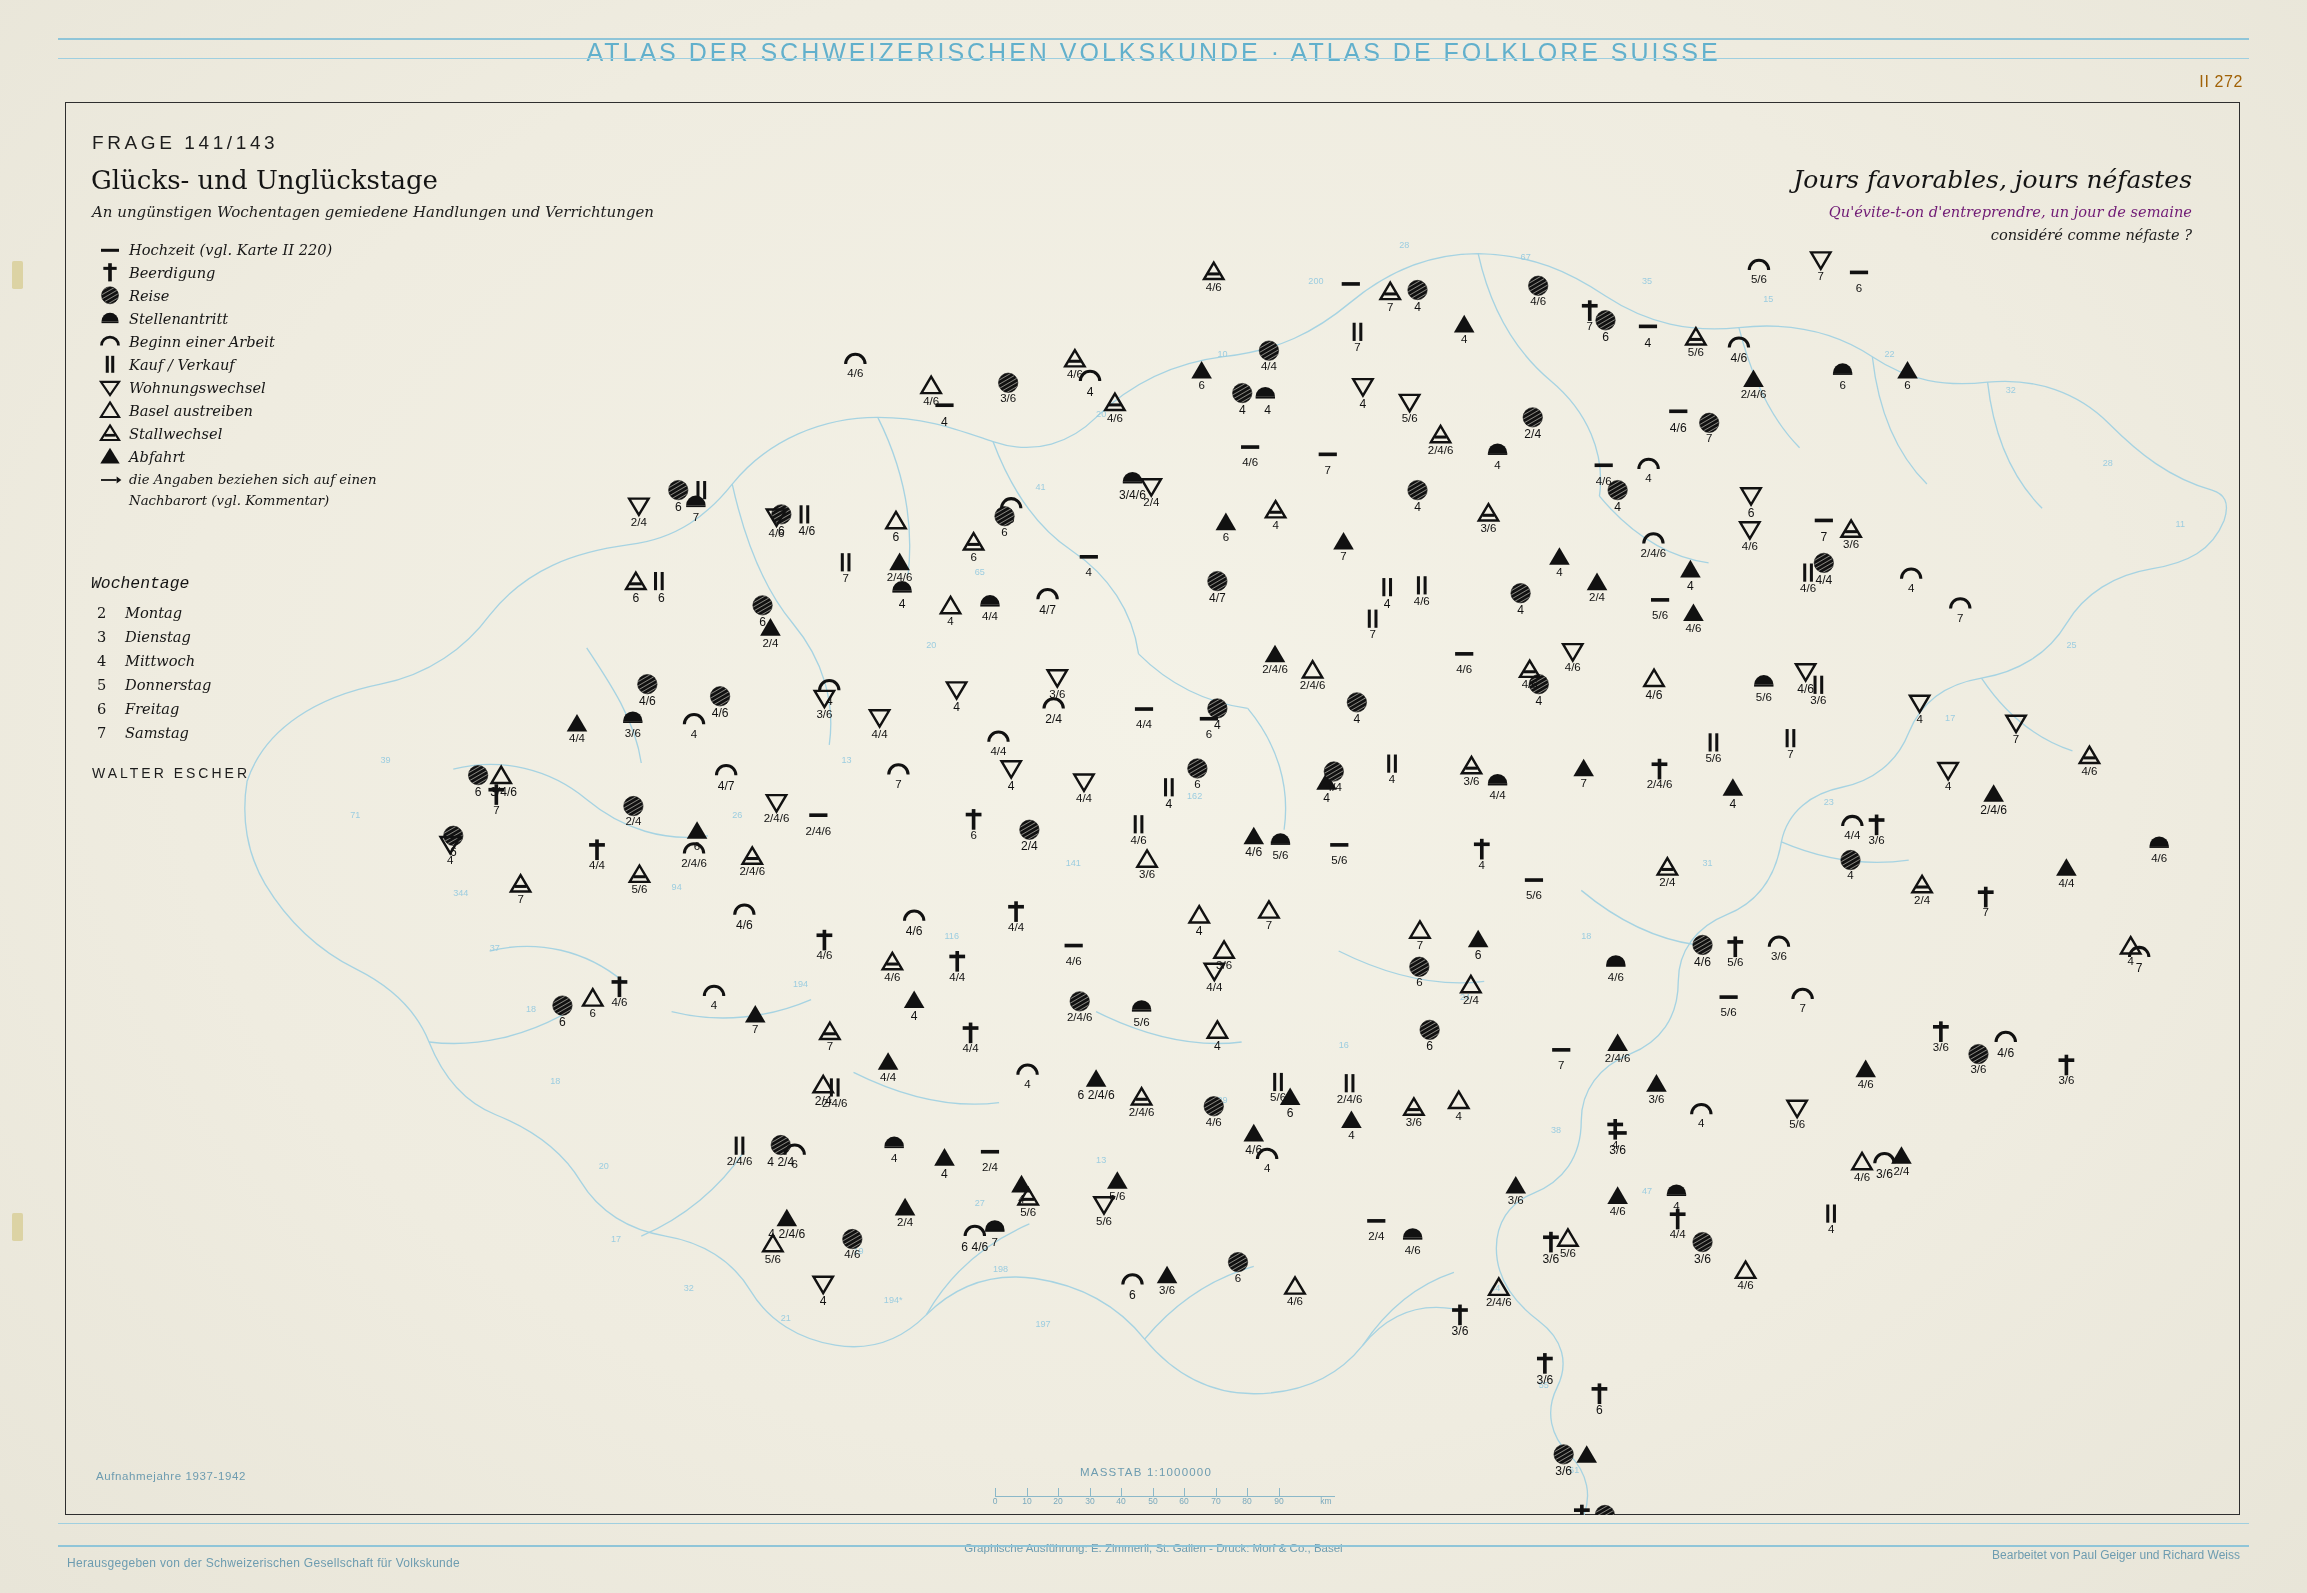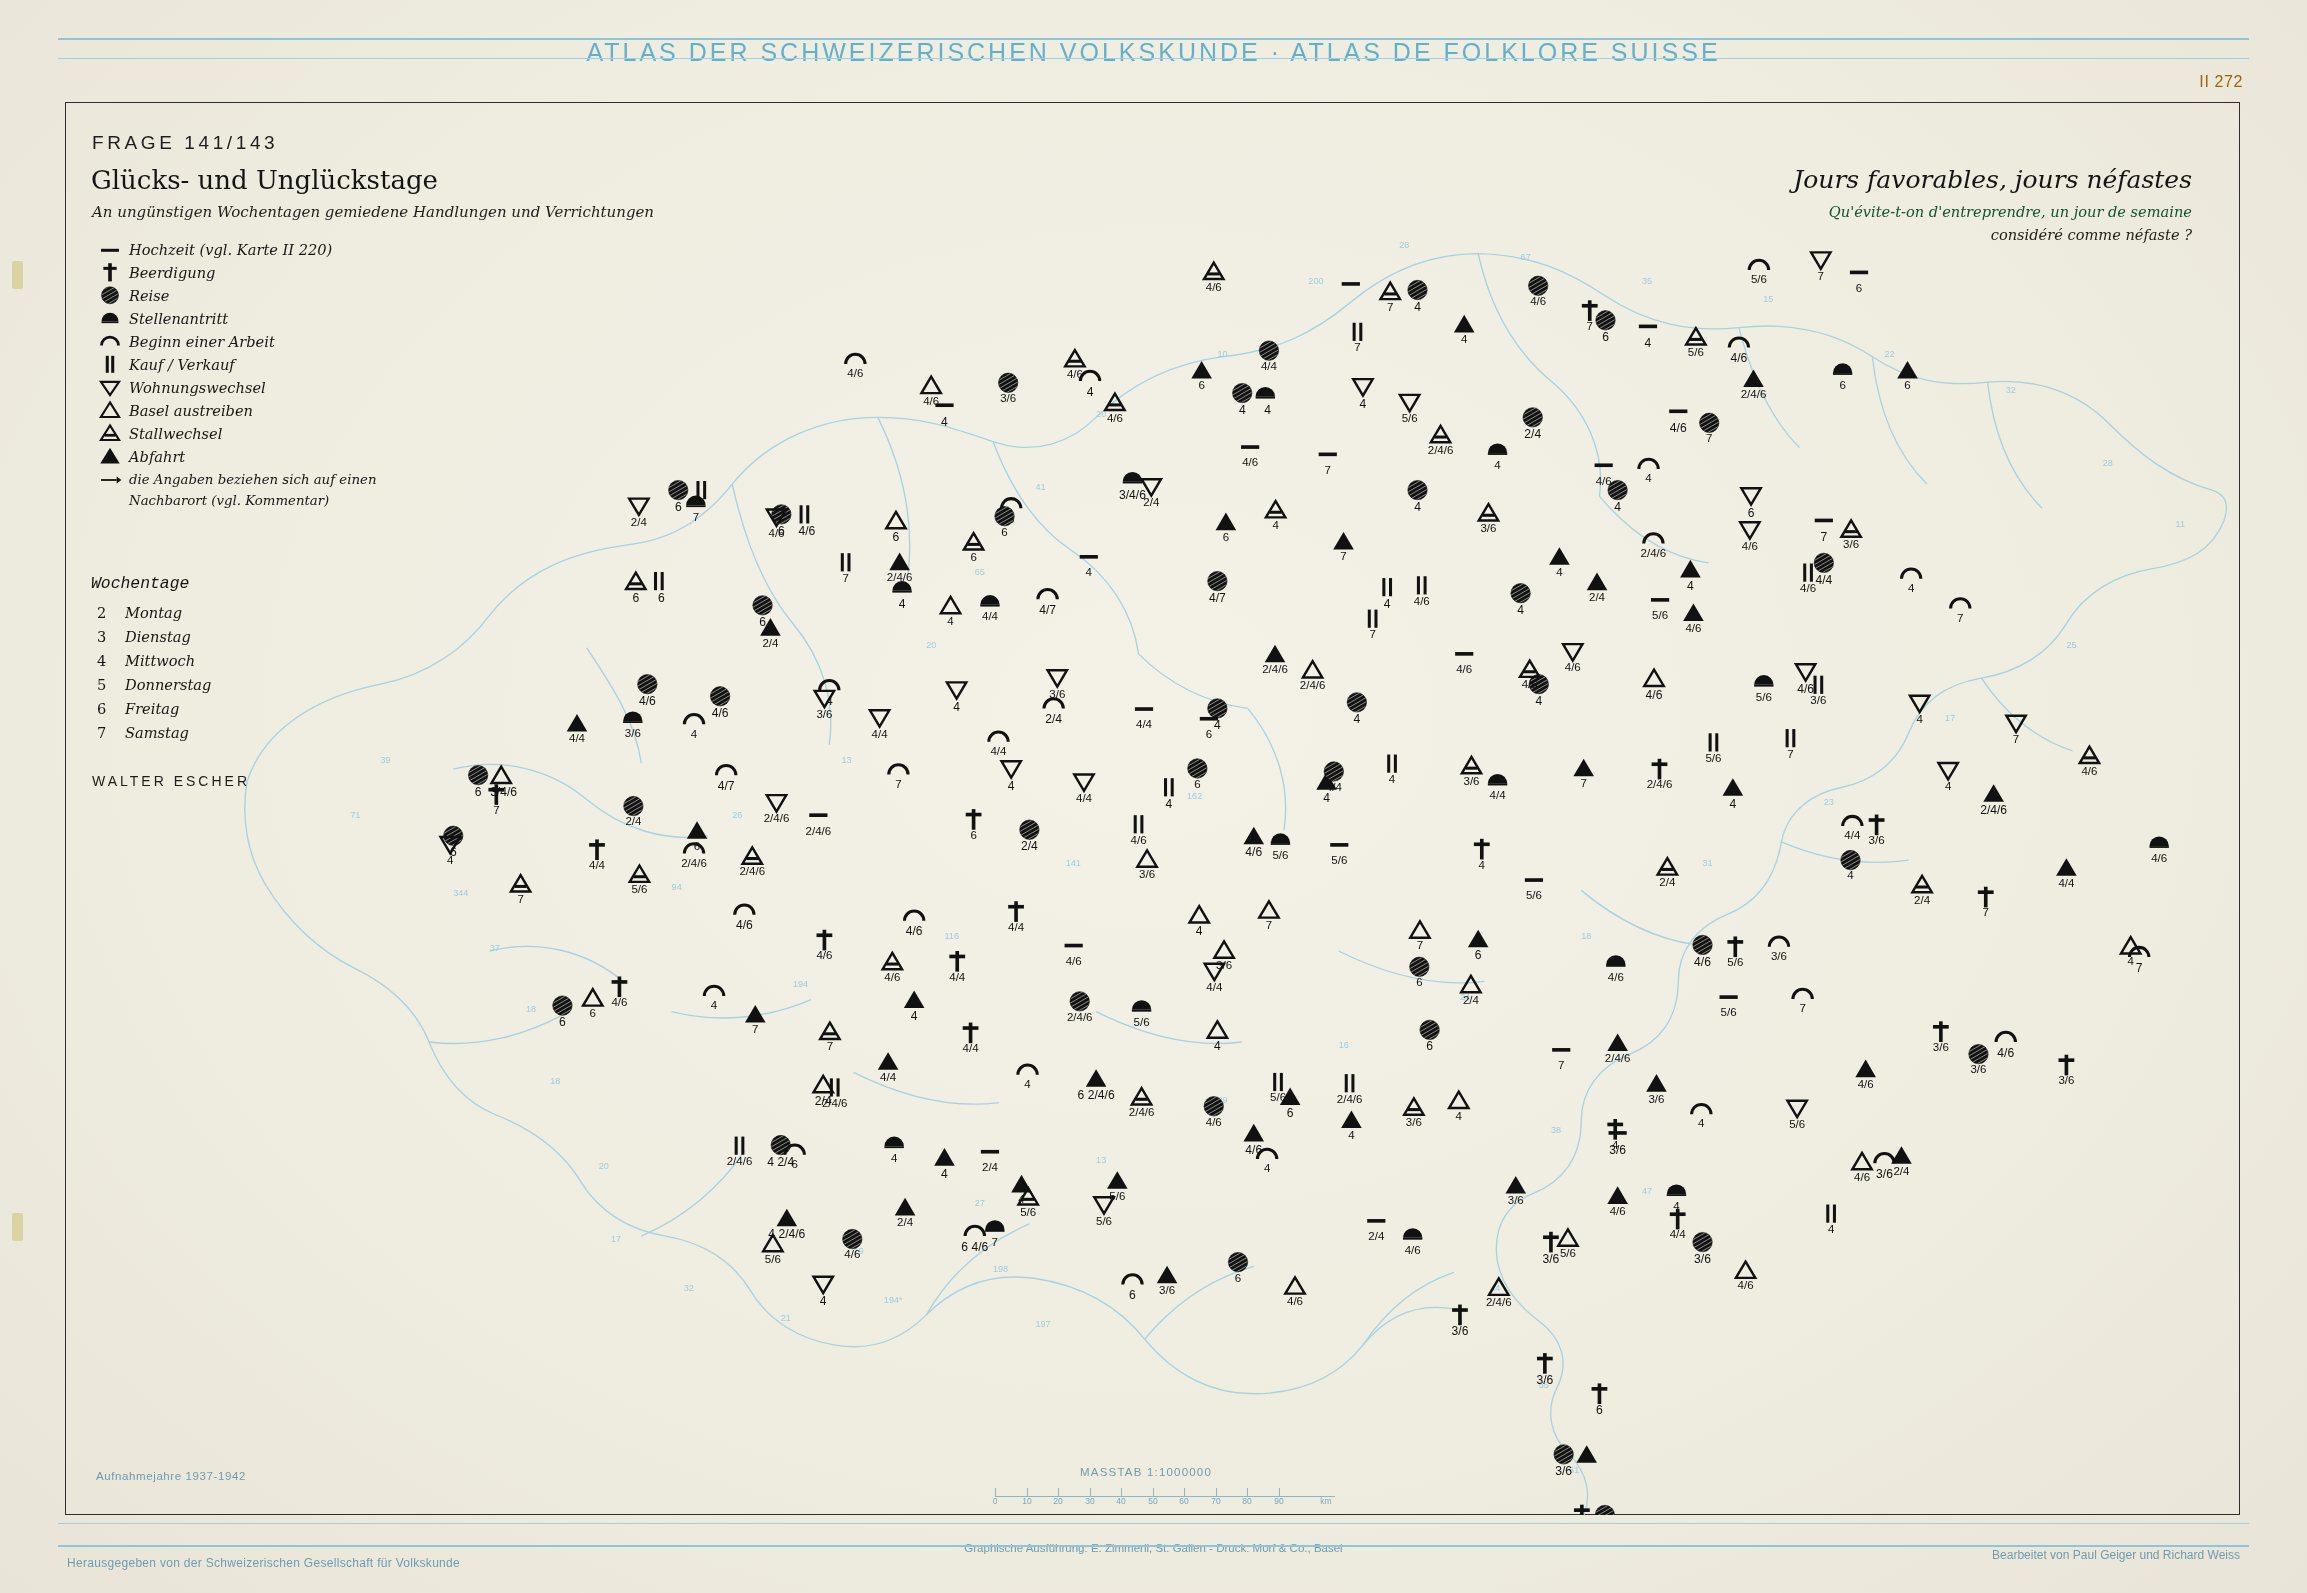--- a/index.html
+++ b/index.html
@@ -103,21 +103,21 @@
     font-size: 25px;
     color: #141414;
     text-align: right;
   }
   .subtitle-fr1 {
     position: absolute;
     right: 115px; top: 203px;
     font-family: "DejaVu Serif", serif;
     font-style: italic;
     font-size: 14.6px;
-    color: #14532d;
+    color: #701a75;
     text-align: left;
   }
   .subtitle-fr2 {
     position: absolute;
     right: 115px; top: 226px;
     font-family: "DejaVu Serif", serif;
     font-style: italic;
     font-size: 14.6px;
     color: #1d1d1d;
     text-align: right;
@@ -189,21 +189,20 @@
     left: 97px;
     top: 600px;
   }
   .author {
     position: absolute;
     left: 92px;
     top: 765px;
     font-size: 14px;
     letter-spacing: 3px;
     color: #1d1d1d;
-    margin-top: 8px;
   }
   
   .capture-years {
     position: absolute;
     left: 96px;
     top: 1470px;
     font-size: 11.5px;
     color: #6d9cb0;
     letter-spacing: 0.6px;
   }

